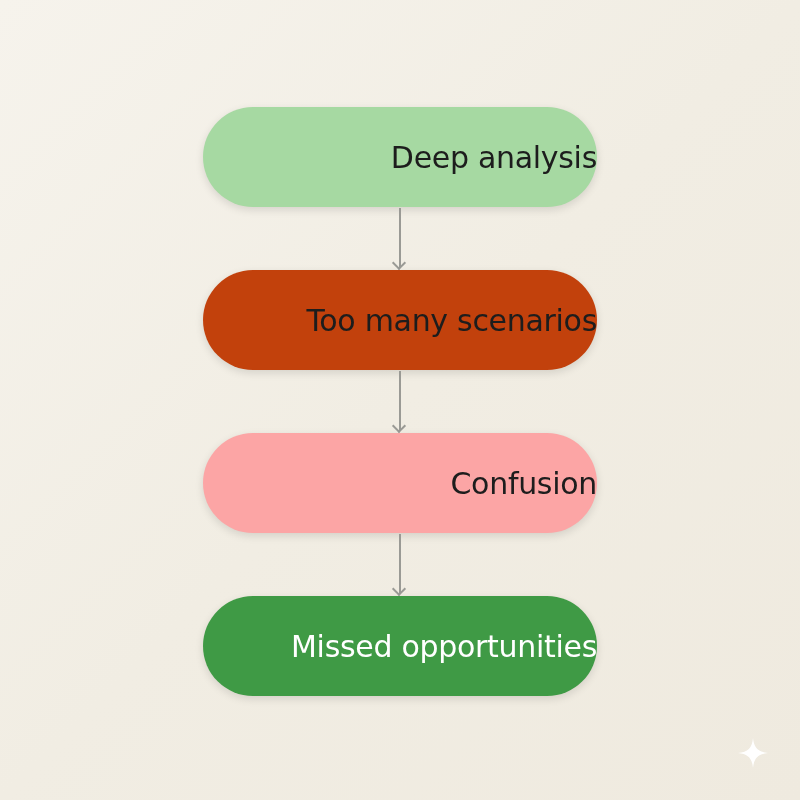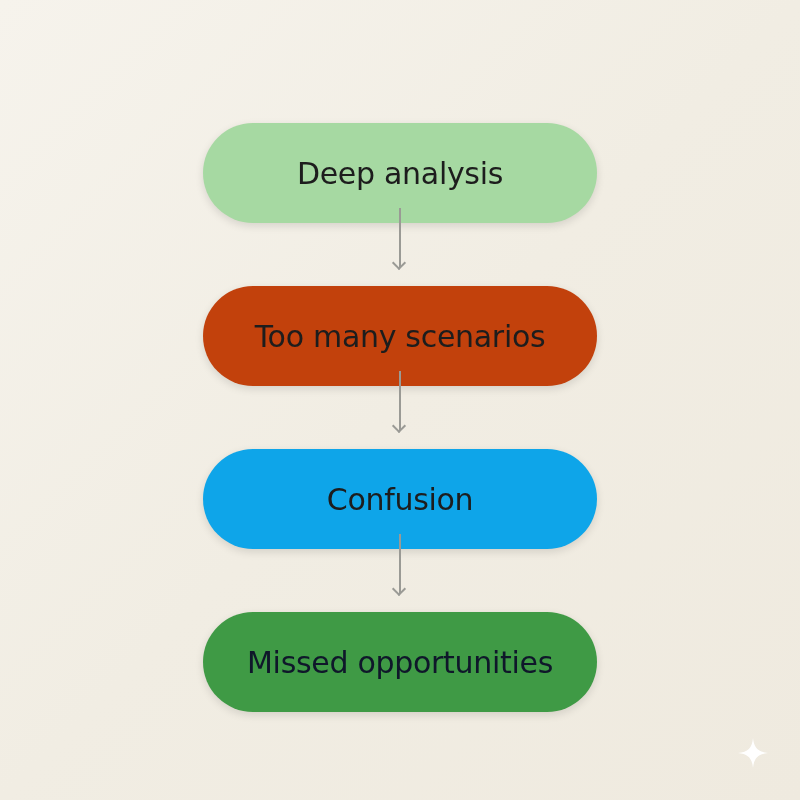--- a/index.html
+++ b/index.html
@@ -3,23 +3,23 @@
   <meta charset="utf-8">
   <style>
     html, body { margin: 0; padding: 0; }
     body {
       width: 800px; height: 800px; overflow: hidden; position: relative;
       background: linear-gradient(135deg, #f6f3ec 0%, #f1ede3 50%, #efeadf 100%);
       font-family: "DejaVu Sans", sans-serif;
     }
     .node {
       position: absolute; left: 203px; width: 394px; height: 100px;
-      border-radius: 50px; display: flex; align-items: center; justify-content: center;
+      border-radius: 50px; display: flex; align-items: center; justify-content: flex-end;
       box-shadow: 0 3px 8px rgba(0,0,0,0.12);
-      font-size: 30px; letter-spacing: -0.3px; margin-top: 16px;
+      font-size: 30px; letter-spacing: -0.3px;
     }
     .arrow { position: absolute; left: 399px; width: 2px; background: #9a9a95; }
     .arrow::after {
       content: ""; position: absolute; left: -5px; bottom: 0;
       width: 8px; height: 8px;
       border-right: 2px solid #9a9a95; border-bottom: 2px solid #9a9a95;
       transform: rotate(45deg); transform-origin: center;
     }
     .sparkle { position: absolute; left: 738px; top: 738px; width: 30px; height: 30px; }
   </style>
@@ -30,25 +30,25 @@
   <div class="node" style="top:107px;background:#a6d9a2;color:#1d1d1d;">
     <span>Deep analysis</span>
   </div>
   <div class="arrow" style="top:208px;height:60px;"></div>
 
   <div class="node" style="top:270px;background:#c2410c;color:#1d1d1d;">
     <span>Too many scenarios</span>
   </div>
   <div class="arrow" style="top:371px;height:60px;"></div>
 
-  <div class="node" style="top:433px;background:#0ea5e9;color:#1d1d1d;">
+  <div class="node" style="top:433px;background:#fca5a5;color:#1d1d1d;">
     <span>Confusion</span>
   </div>
   <div class="arrow" style="top:534px;height:60px;"></div>
 
-  <div class="node" style="top:596px;background:#3f9a45;color:#0f172a;">
+  <div class="node" style="top:596px;background:#3f9a45;color:#ffffff;">
     <span>Missed opportunities</span>
   </div>
 </div>
 
 <svg class="sparkle" viewBox="0 0 30 30">
   <path d="M15 0 C16 10 20 14 30 15 C20 16 16 20 15 30 C14 20 10 16 0 15 C10 14 14 10 15 0 Z" fill="#ffffff"></path>
 </svg>
 
 </body></html>

